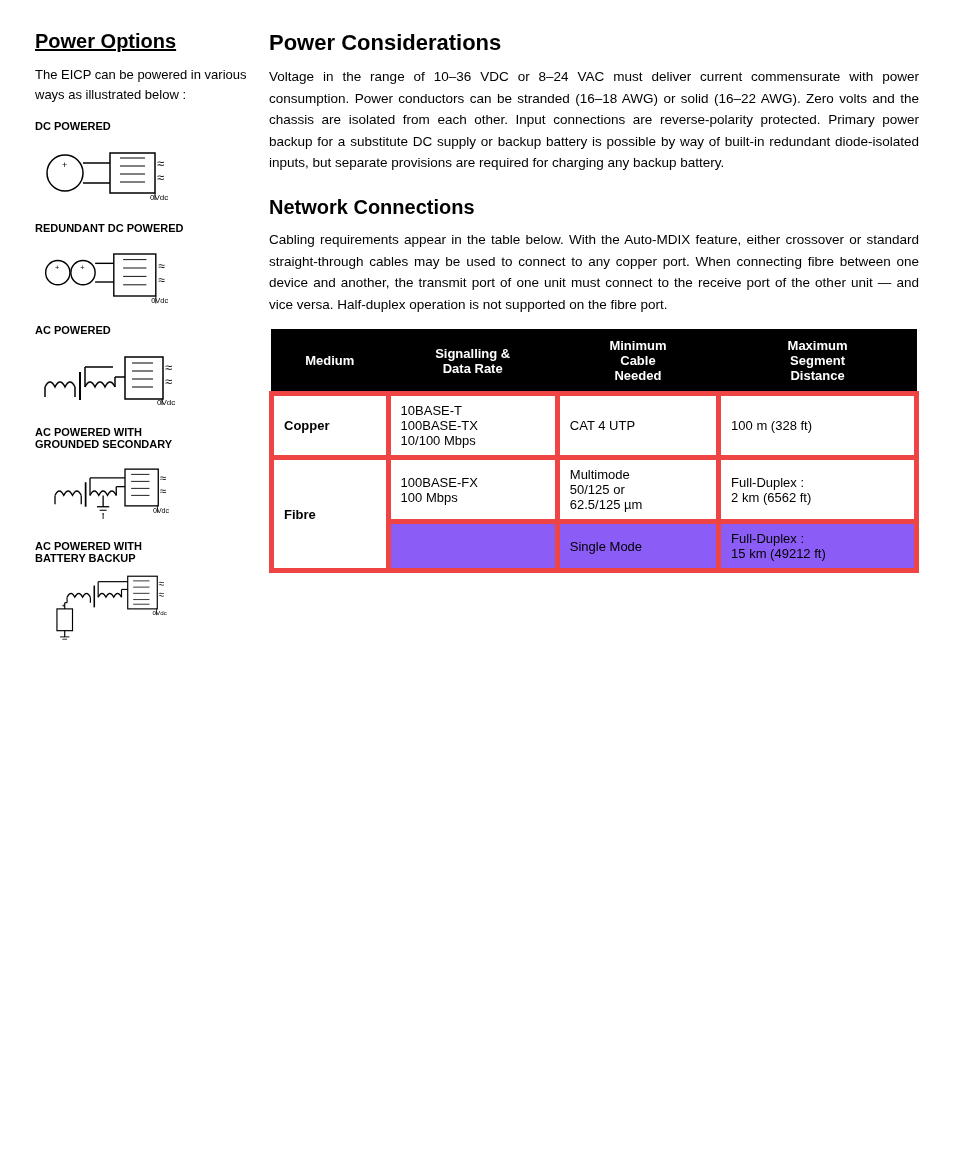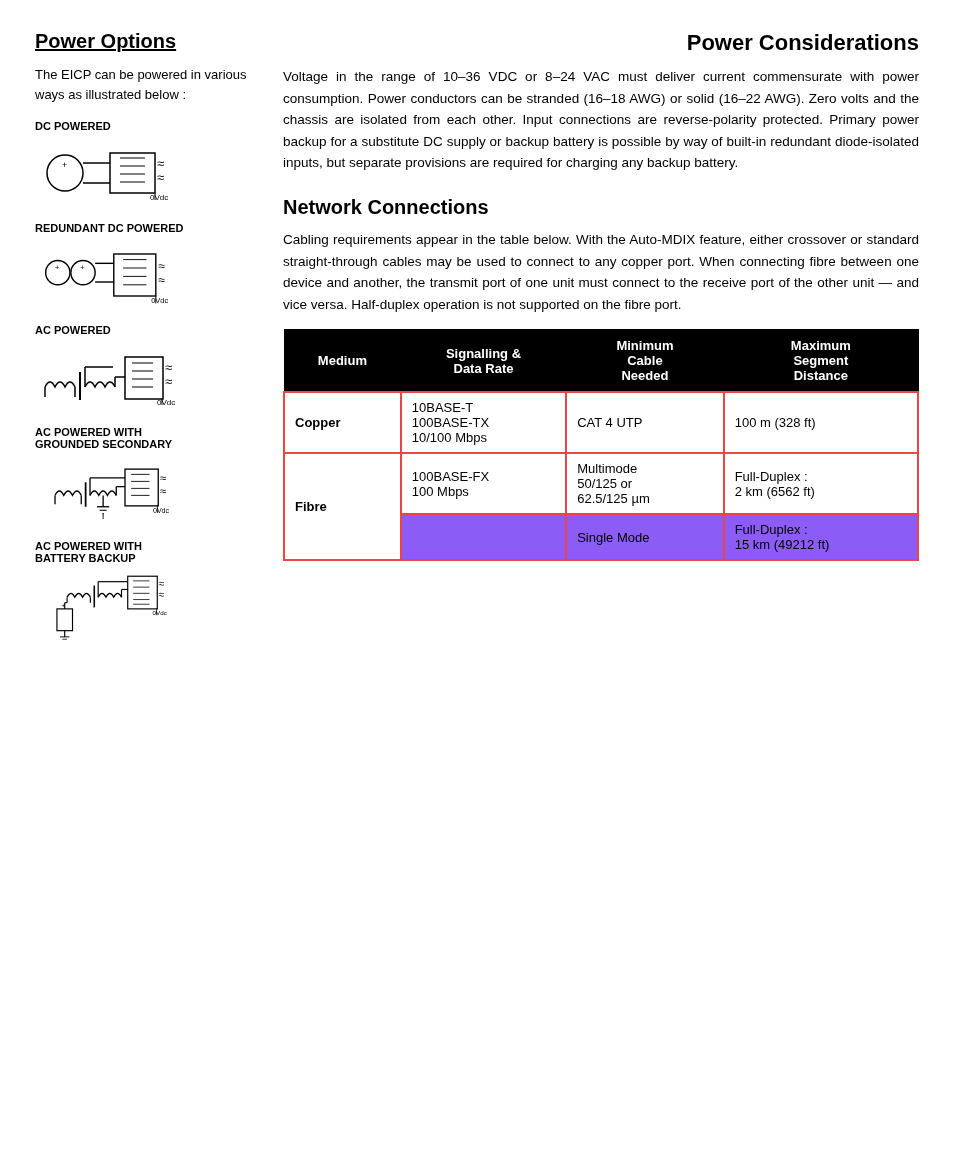--- a/index.html
+++ b/index.html
@@ -7,21 +7,21 @@
       font-family: Arial, Helvetica, sans-serif;
       font-size: 14px;
       background: #fff;
       color: #000;
       width: 954px;
       min-height: 1166px;
       padding: 30px 35px;
     }
     .page-layout {
       display: flex;
-      gap: 28px;
+      gap: 14px;
     }
     .left-column {
       width: 220px;
       flex-shrink: 0;
     }
     .right-column {
       flex: 1;
     }
     
     .section-title-underline {
@@ -49,21 +49,20 @@
     
     svg.diagram {
       width: 180px;
       height: 70px;
     }
     
     .right-section-title {
       font-size: 22px;
       font-weight: bold;
       margin-bottom: 10px;
-      text-align: right;
     }
     .right-section-subtitle {
       font-size: 20px;
       font-weight: bold;
       margin-bottom: 10px;
       margin-top: 22px;
     }
     .body-text {
       font-size: 13.5px;
       line-height: 1.6;
@@ -80,21 +79,21 @@
     .cable-table th {
       background: #000;
       color: #fff;
       padding: 8px 10px;
       text-align: center;
       font-weight: bold;
       border: 1px solid #000;
       vertical-align: middle;
     }
     .cable-table td {
-      border: 2px solid #ef4444;
+      border: 5px solid #ef4444;
       padding: 7px 10px;
       vertical-align: middle;
     }
     .cable-table .medium-col {
       font-weight: bold;
     }
     .cable-table .grey-cell {
       background: #8b5cf6;
     }
   </style>

